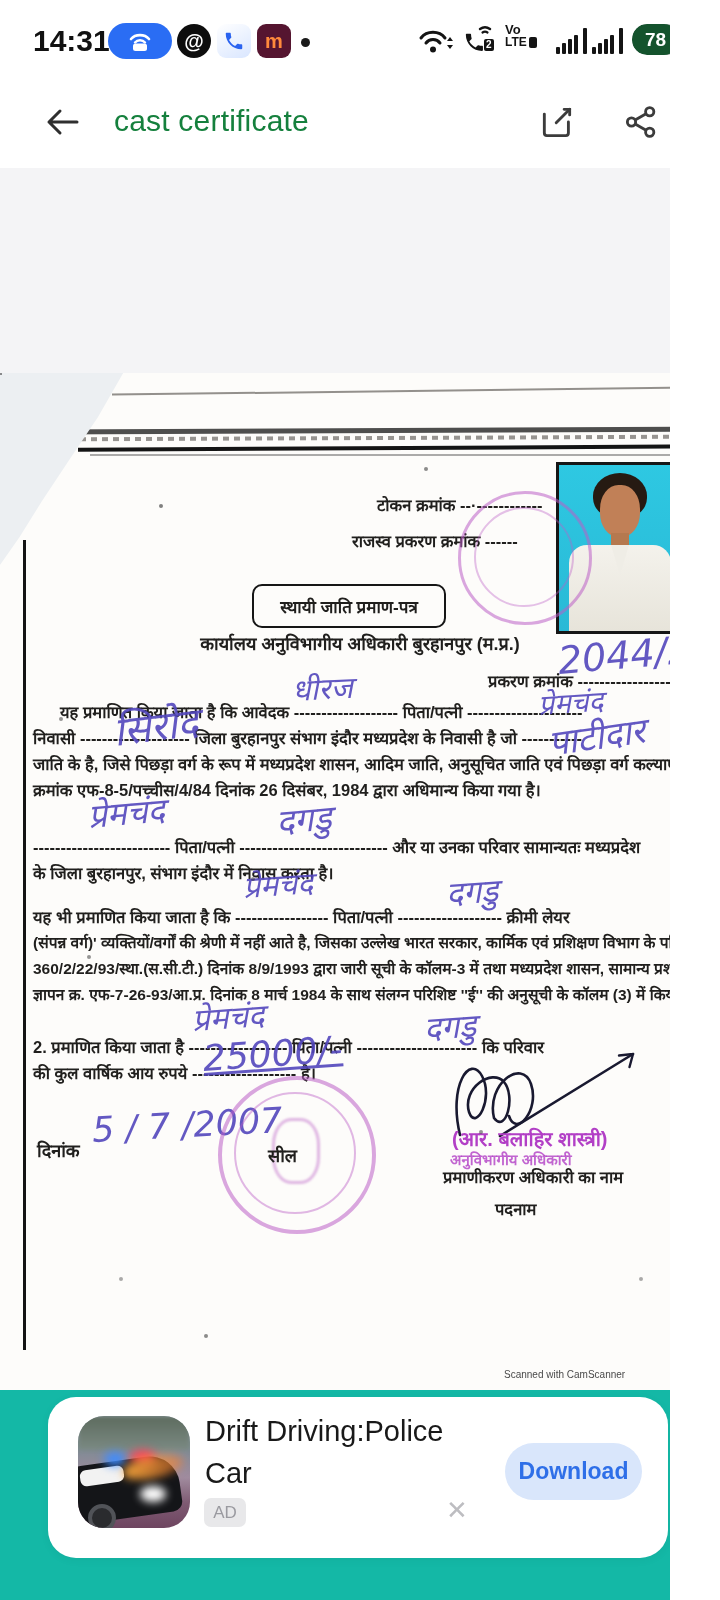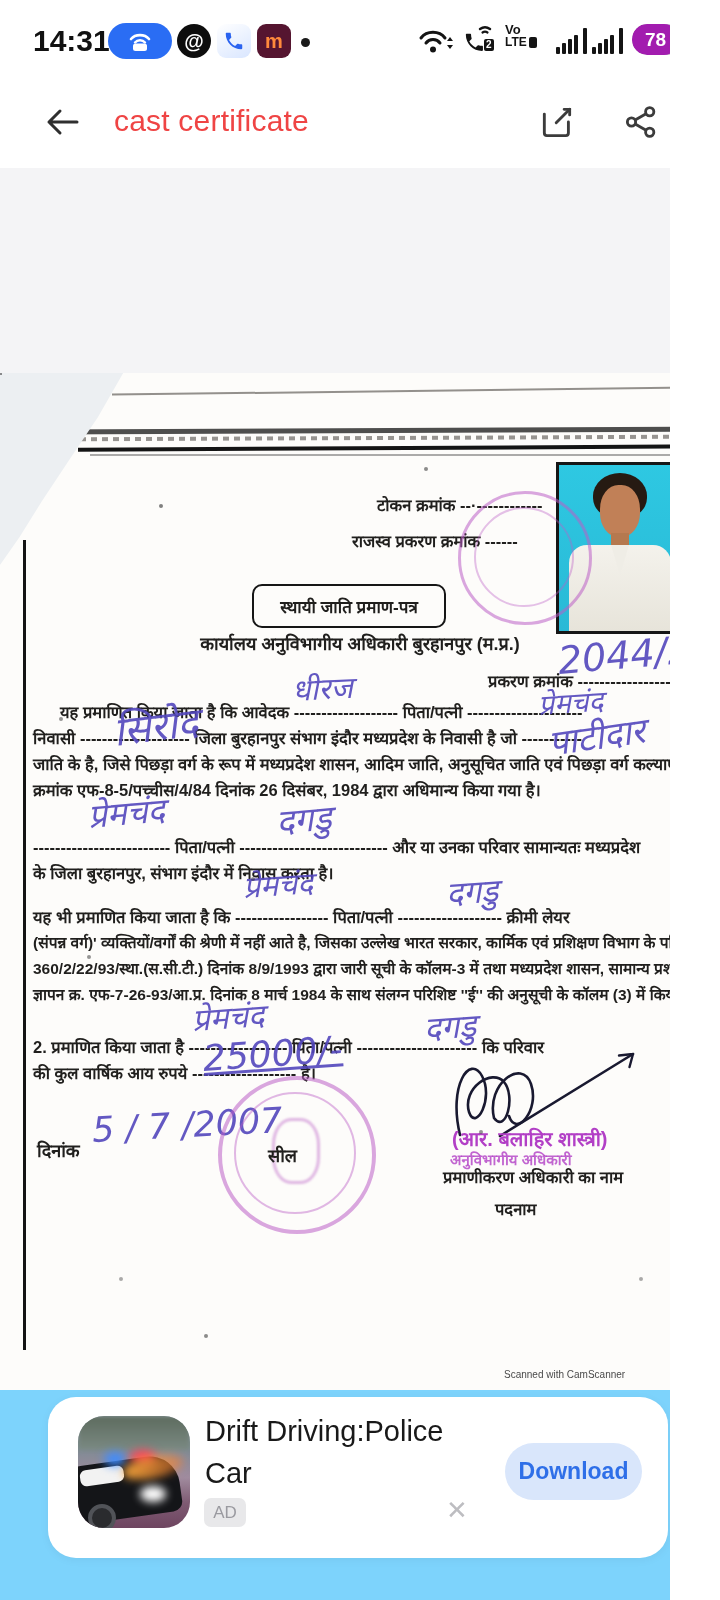--- a/index.html
+++ b/index.html
@@ -10,24 +10,24 @@
   #statusbar{position:absolute;left:0;top:0;width:720px;height:80px;background:#ffffff;}
   .time{left:33px;top:24px;font-size:30px;font-weight:700;color:#111;}
   .pill{left:108px;top:23px;width:64px;height:36px;border-radius:18px;background:#2a6df4;display:flex;align-items:center;justify-content:center;}
   .appdot{width:34px;height:34px;border-radius:50%;background:#0d0d0d;color:#fff;display:flex;align-items:center;justify-content:center;font-size:20px;font-weight:700;}
   .sq{width:34px;height:34px;border-radius:9px;display:flex;align-items:center;justify-content:center;}
   .notifdot{left:301px;top:38px;width:9px;height:9px;border-radius:50%;background:#1a1a1a;}
   .sigbars{display:flex;align-items:flex-end;gap:2px;}
   .sigbars i{display:block;width:4px;background:#141414;border-radius:1px;}
   .voltxt{color:#141414;font-weight:700;line-height:12px;font-size:13px;}
   #battery{left:632px;top:24px;width:58px;height:31px;border-radius:15px;background:#cfcfd4;overflow:hidden;display:flex;}
-  #battfill{width:47px;background:#a21caf;color:#fff;font-size:19px;font-weight:700;display:flex;align-items:center;justify-content:center;border-radius:15px;}
+  #battfill{width:47px;background:#14532d;color:#fff;font-size:19px;font-weight:700;display:flex;align-items:center;justify-content:center;border-radius:15px;}
   
   #appbar{position:absolute;left:0;top:80px;width:720px;height:88px;background:#ffffff;}
-  #apptitle{position:absolute;left:114px;top:24px;font-size:30px;color:#ef4444;letter-spacing:.2px;}
+  #apptitle{position:absolute;left:114px;top:24px;font-size:30px;color:#15803d;letter-spacing:.2px;}
   .hicon{position:absolute;top:20px;width:44px;height:44px;display:flex;align-items:center;justify-content:center;}
   
   #gap{position:absolute;left:0;top:168px;width:720px;height:206px;background:#f4f4f6;}
   
   #doc{position:absolute;left:0;top:373px;width:720px;height:1017px;background:#fdfcfa;}
   .dv{font-weight:700;color:#201f1d;font-size:16.5px;white-space:nowrap;}
   .hw{color:#5347bd;font-style:italic;white-space:nowrap;transform-origin:left center;opacity:.9;font-family:"DejaVu Sans",sans-serif;}
   .scanline{background:#141414;}
   #tear{left:0;top:0;width:140px;height:200px;background:#eceff2;
         clip-path:polygon(0% 0%,88% 0%,70% 22%,48% 45%,30% 64%,14% 82%,0% 96%);}
@@ -36,21 +36,21 @@
   #seal-outer{left:218px;top:703px;width:150px;height:150px;border-width:4px;}
   #seal-inner{left:234px;top:719px;width:118px;height:118px;border-width:2px;opacity:.8;}
   #seal-core{left:272px;top:745px;width:42px;height:60px;border-radius:40%;border:3px solid rgba(187,95,198,.45);filter:blur(1px);}
   .specks{left:0;top:0;width:2px;height:2px;border-radius:50%;background:rgba(45,45,45,.7);
      box-shadow:160px 132px 0 1px rgba(45,45,45,.6),425px 95px 0 1px rgba(45,45,45,.55),
      60px 345px 0 1px rgba(45,45,45,.5),690px 340px 0 1px rgba(45,45,45,.5),
      252px 505px 0 1px rgba(45,45,45,.45),88px 583px 0 1px rgba(45,45,45,.5),
      480px 758px 0 1px rgba(45,45,45,.5),205px 962px 0 1px rgba(45,45,45,.55),
      120px 905px 0 1px rgba(45,45,45,.4),640px 905px 0 1px rgba(45,45,45,.4);}
   
-  #adzone{position:absolute;left:0;top:1390px;width:720px;height:210px;background:#7dd3fc;}
+  #adzone{position:absolute;left:0;top:1390px;width:720px;height:210px;background:#14b8a6;}
   #adcard{position:absolute;left:48px;top:7px;width:620px;height:161px;background:#ffffff;border-radius:28px;box-shadow:0 2px 10px rgba(0,0,0,.05);}
   #adicon{position:absolute;left:30px;top:19px;width:112px;height:112px;border-radius:26px;overflow:hidden;
           background:linear-gradient(180deg,#93a0a8 0%,#7d8b94 28%,#a08b9e 55%,#7e5a72 78%,#6e4560 100%);}
   .adtitle{position:absolute;left:157px;font-size:29px;color:#191919;font-weight:500;}
   #adbadge{position:absolute;left:156px;top:101px;width:42px;height:29px;border-radius:7px;background:#e8e8ea;color:#9a9aa0;font-size:17px;display:flex;align-items:center;justify-content:center;}
   #adclose{position:absolute;left:398px;top:98px;font-size:26px;color:#bdbdc1;}
   #dlbtn{position:absolute;left:457px;top:46px;width:137px;height:57px;border-radius:29px;background:#d9e6fb;color:#2e6fe8;font-size:23px;font-weight:600;display:flex;align-items:center;justify-content:center;}
 </style>
 </head>
 <body>

